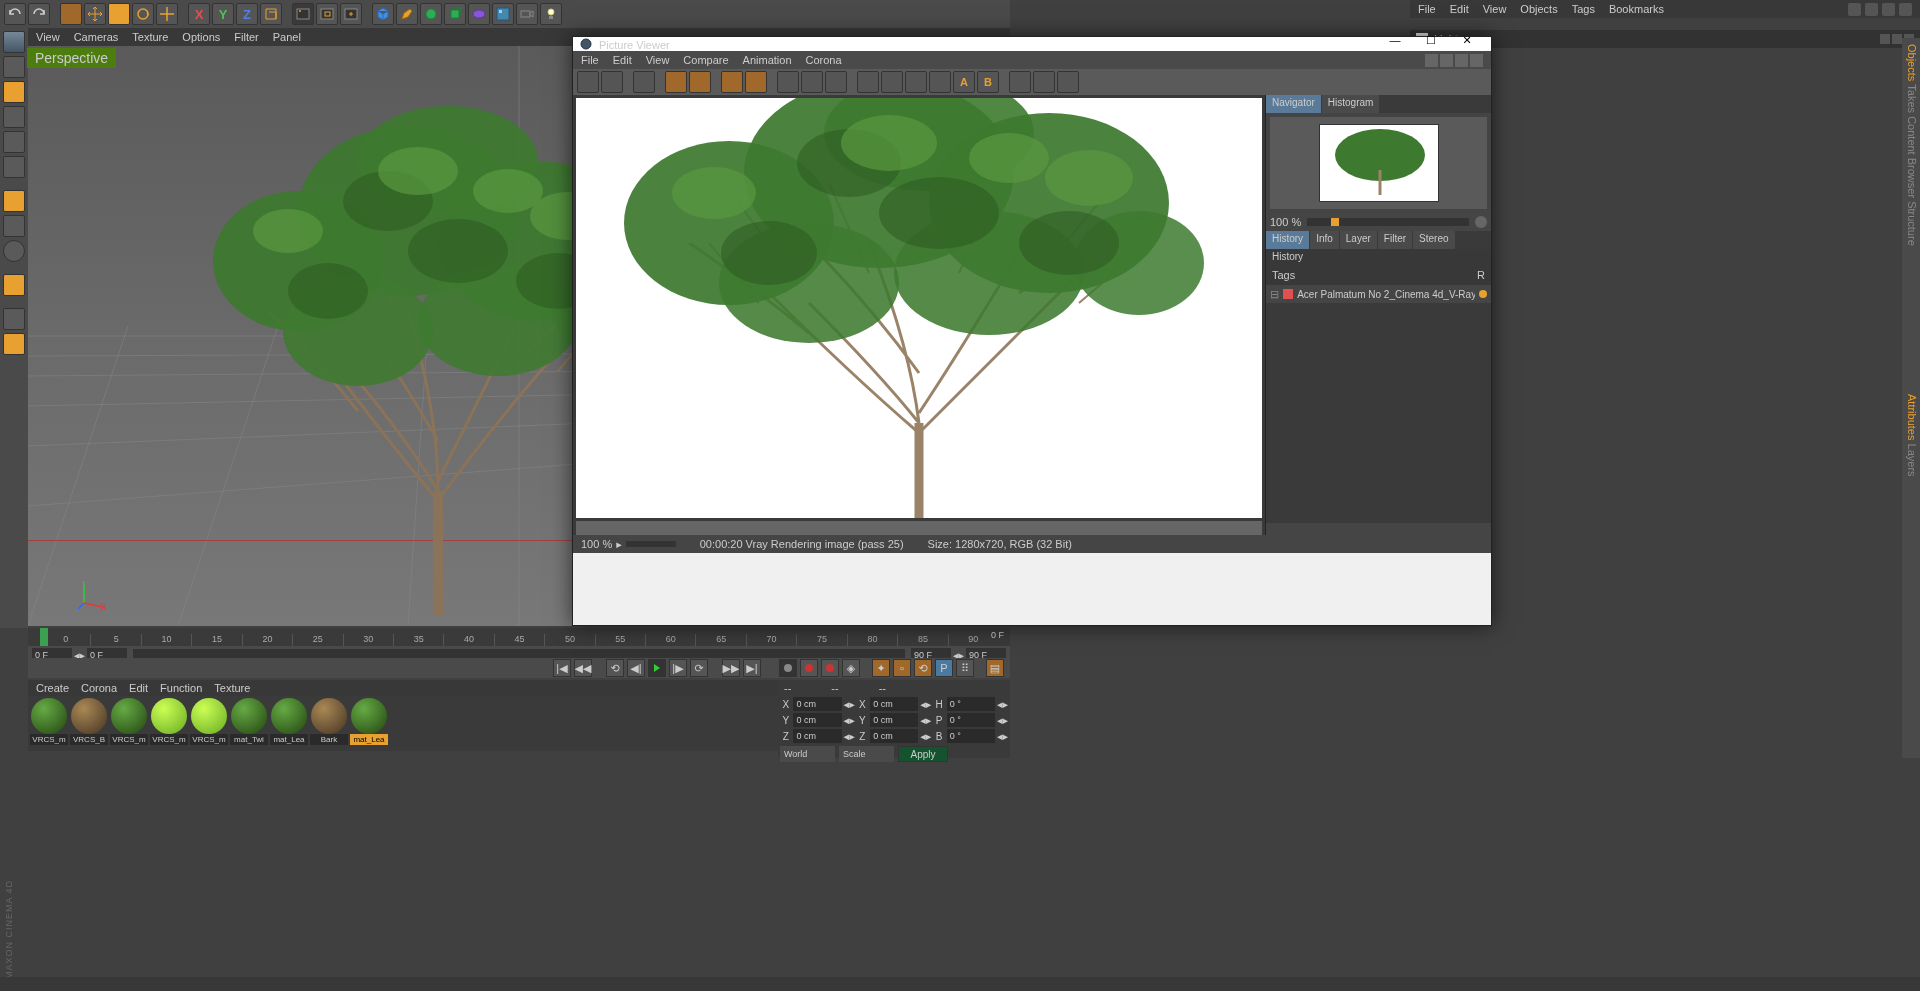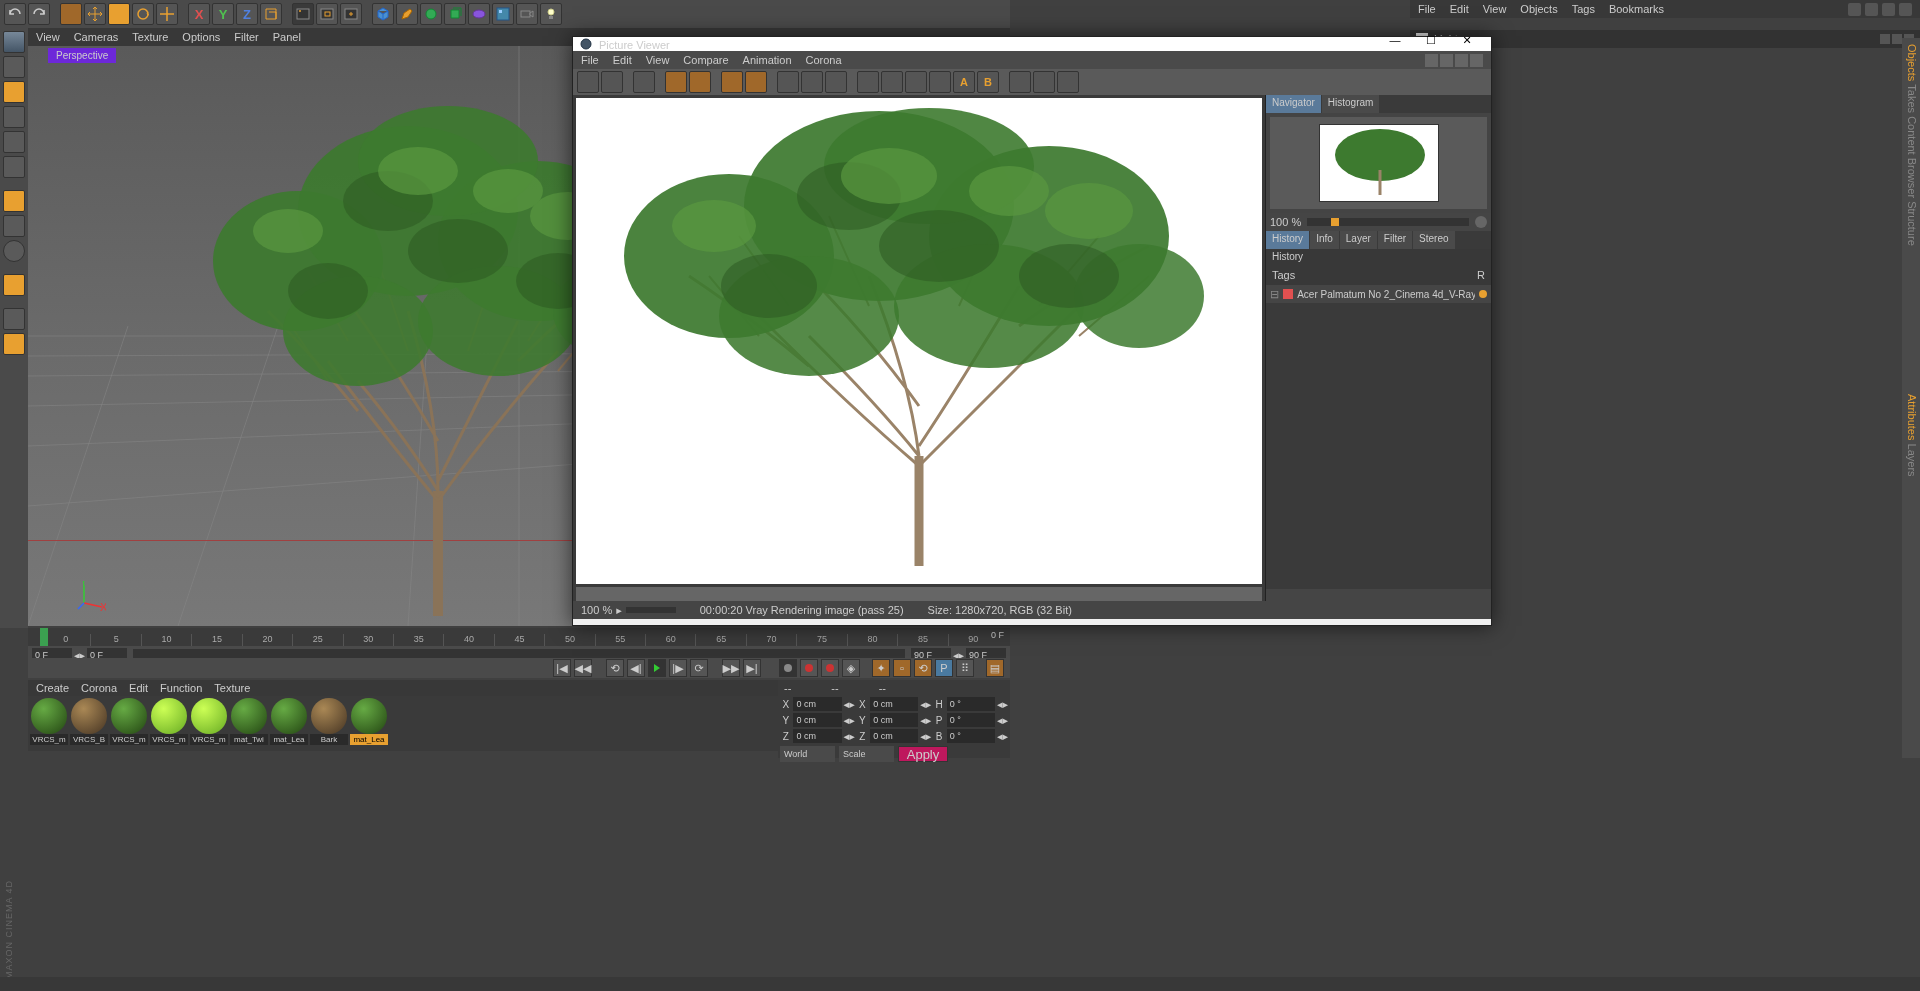--- a/index.html
+++ b/index.html
@@ -14,36 +14,36 @@
 .object-row .dots span{width:10px;height:10px;background:#555}
 .right-tabs{position:absolute;right:0;top:38px;width:18px;height:720px;background:#4a4a4a;writing-mode:vertical-rl;text-orientation:mixed;padding:6px 2px;font-size:10px;color:#888}
 .right-tabs .active{color:#e8a030}
 .toolbar{position:absolute;top:0;left:0;height:28px;background:#4a4a4a;display:flex;align-items:center;padding:0 4px;gap:2px;width:1010px}
 .tbtn{width:22px;height:22px;background:#555;border-radius:2px;display:flex;align-items:center;justify-content:center;border:1px solid #333}
 .tbtn.sep{width:6px;background:none;border:none}
 .tbtn svg{width:16px;height:16px}
 .left-toolbar{position:absolute;left:0;top:28px;width:28px;background:#4a4a4a;display:flex;flex-direction:column;gap:3px;padding:3px;height:600px}
 .ltbtn{width:22px;height:22px;background:#5a5a5a;border:1px solid #333;border-radius:2px}
 .viewport-menu{position:absolute;left:28px;top:28px;height:18px;background:#383838;display:flex;align-items:center;padding:0 8px;gap:14px;width:982px}
-.viewport-label{position:absolute;left:48px;top:48px;background:#6d28d9;padding:2px 8px;font-size:10px;z-index:2}
+.viewport-label{position:absolute;left:27px;top:48px;background:#4d7c0f;padding:2px 8px;font-size:14px;z-index:2}
 .viewport{position:absolute;left:28px;top:46px;width:982px;height:580px;background:linear-gradient(#5a5a5a,#6a6a6a 50%,#787878);overflow:hidden}
 .grid-lines{position:absolute;inset:0}
 .grid-lines line{stroke:#888;stroke-width:0.5}
 .floor{position:absolute;left:0;bottom:85px;width:100%;height:1px;background:#a04040}
 .tree-svg{position:absolute;left:180px;top:15px;width:460px;height:560px}
 .axis-gizmo{position:absolute;left:48px;bottom:15px;width:30px;height:30px}
 .pv-window{position:absolute;left:572px;top:36px;width:920px;height:590px;background:#f0f0f0;border:1px solid #222;box-shadow:0 0 20px rgba(0,0,0,0.6);z-index:50}
 .pv-title{height:14px;background:#fff;display:flex;align-items:flex-end;padding:0 6px;gap:6px;color:#000}
 .pv-title .wc{margin-left:auto;display:flex}
 .pv-title .wc span{width:36px;height:22px;display:flex;align-items:center;justify-content:center;color:#000;cursor:pointer}
 .pv-menu{height:18px;background:#4a4a4a;display:flex;align-items:center;padding:0 8px;gap:14px}
 .pv-menu .right-icons{margin-left:auto;display:flex;gap:2px}
 .pv-menu .right-icons span{width:13px;height:13px;background:#666}
 .pv-toolbar{height:26px;background:#5a5a5a;display:flex;align-items:center;padding:0 4px;gap:2px}
-.pv-body{display:flex;height:506px;background:#3a3a3a}
+.pv-body{display:flex;height:440px;background:#3a3a3a}
 .pv-image-area{flex:1;display:flex;flex-direction:column}
 .pv-image{flex:1;background:#fff;margin:3px;display:flex;align-items:center;justify-content:center;position:relative;overflow:hidden}
 .pv-scroll{height:14px;background:#454545;display:flex;margin:0 3px}
 .pv-scroll .thumb{width:100%;height:100%;background:#666}
 .pv-side{width:226px;background:#444;display:flex;flex-direction:column;border-left:1px solid #222}
 .pv-tabs{display:flex;height:18px;background:#3a3a3a}
 .pv-tab{padding:2px 6px;background:#4a4a4a;margin-right:1px;font-size:10px}
 .pv-tab.active{background:#5a7a9a}
 .pv-thumb{height:92px;background:#5a5a5a;margin:4px;display:flex;align-items:center;justify-content:center}
 .pv-thumb-inner{width:120px;height:78px;background:#fff;border:1px solid #333}
@@ -78,21 +78,21 @@
 .mat .ball.lime{background:radial-gradient(circle at 35% 30%,#cf5,#6a2)}
 .mat .label{font-size:8px;background:#2a2a2a;padding:1px;width:100%;text-align:center;overflow:hidden;white-space:nowrap}
 .mat .label.sel{background:#e8a030;color:#000}
 .coords{position:absolute;left:778px;top:680px;width:232px;height:78px;background:#3a3a3a;padding:2px}
 .coord-header{height:14px;display:flex;padding:0 4px;gap:40px;font-size:9px;color:#999}
 .coord-row{display:flex;height:16px;align-items:center;gap:2px}
 .coord-row .lbl{width:12px;font-size:10px;text-align:center}
 .coord-row .fld{width:50px;height:14px;background:#2a2a2a;font-size:9px;padding:0 3px;display:flex;align-items:center}
 .coord-footer{display:flex;gap:4px;margin-top:2px}
 .coord-footer .dd{width:55px;height:16px;background:#4a4a4a;font-size:9px;padding:0 4px;display:flex;align-items:center}
-.coord-footer .apply{width:50px;height:16px;background:#be185d;border:1px solid #333;font-size:13px;display:flex;align-items:center;justify-content:center}
+.coord-footer .apply{width:50px;height:16px;background:#14532d;border:1px solid #333;font-size:10px;display:flex;align-items:center;justify-content:center}
 .brand{position:absolute;left:4px;bottom:12px;writing-mode:vertical-rl;transform:rotate(180deg);font-size:9px;color:#666;letter-spacing:1px}
 .statusbar{position:absolute;left:0;bottom:0;width:100%;height:14px;background:#383838}
 </style>
 </head>
 <body>
 
 <div class="toolbar">
   <div class="tbtn">
       <svg viewBox="0 0 16 16">
         <path d="M3 8a5 5 0 0110 0" fill="none" stroke="#ccc" stroke-width="1.5"></path>

